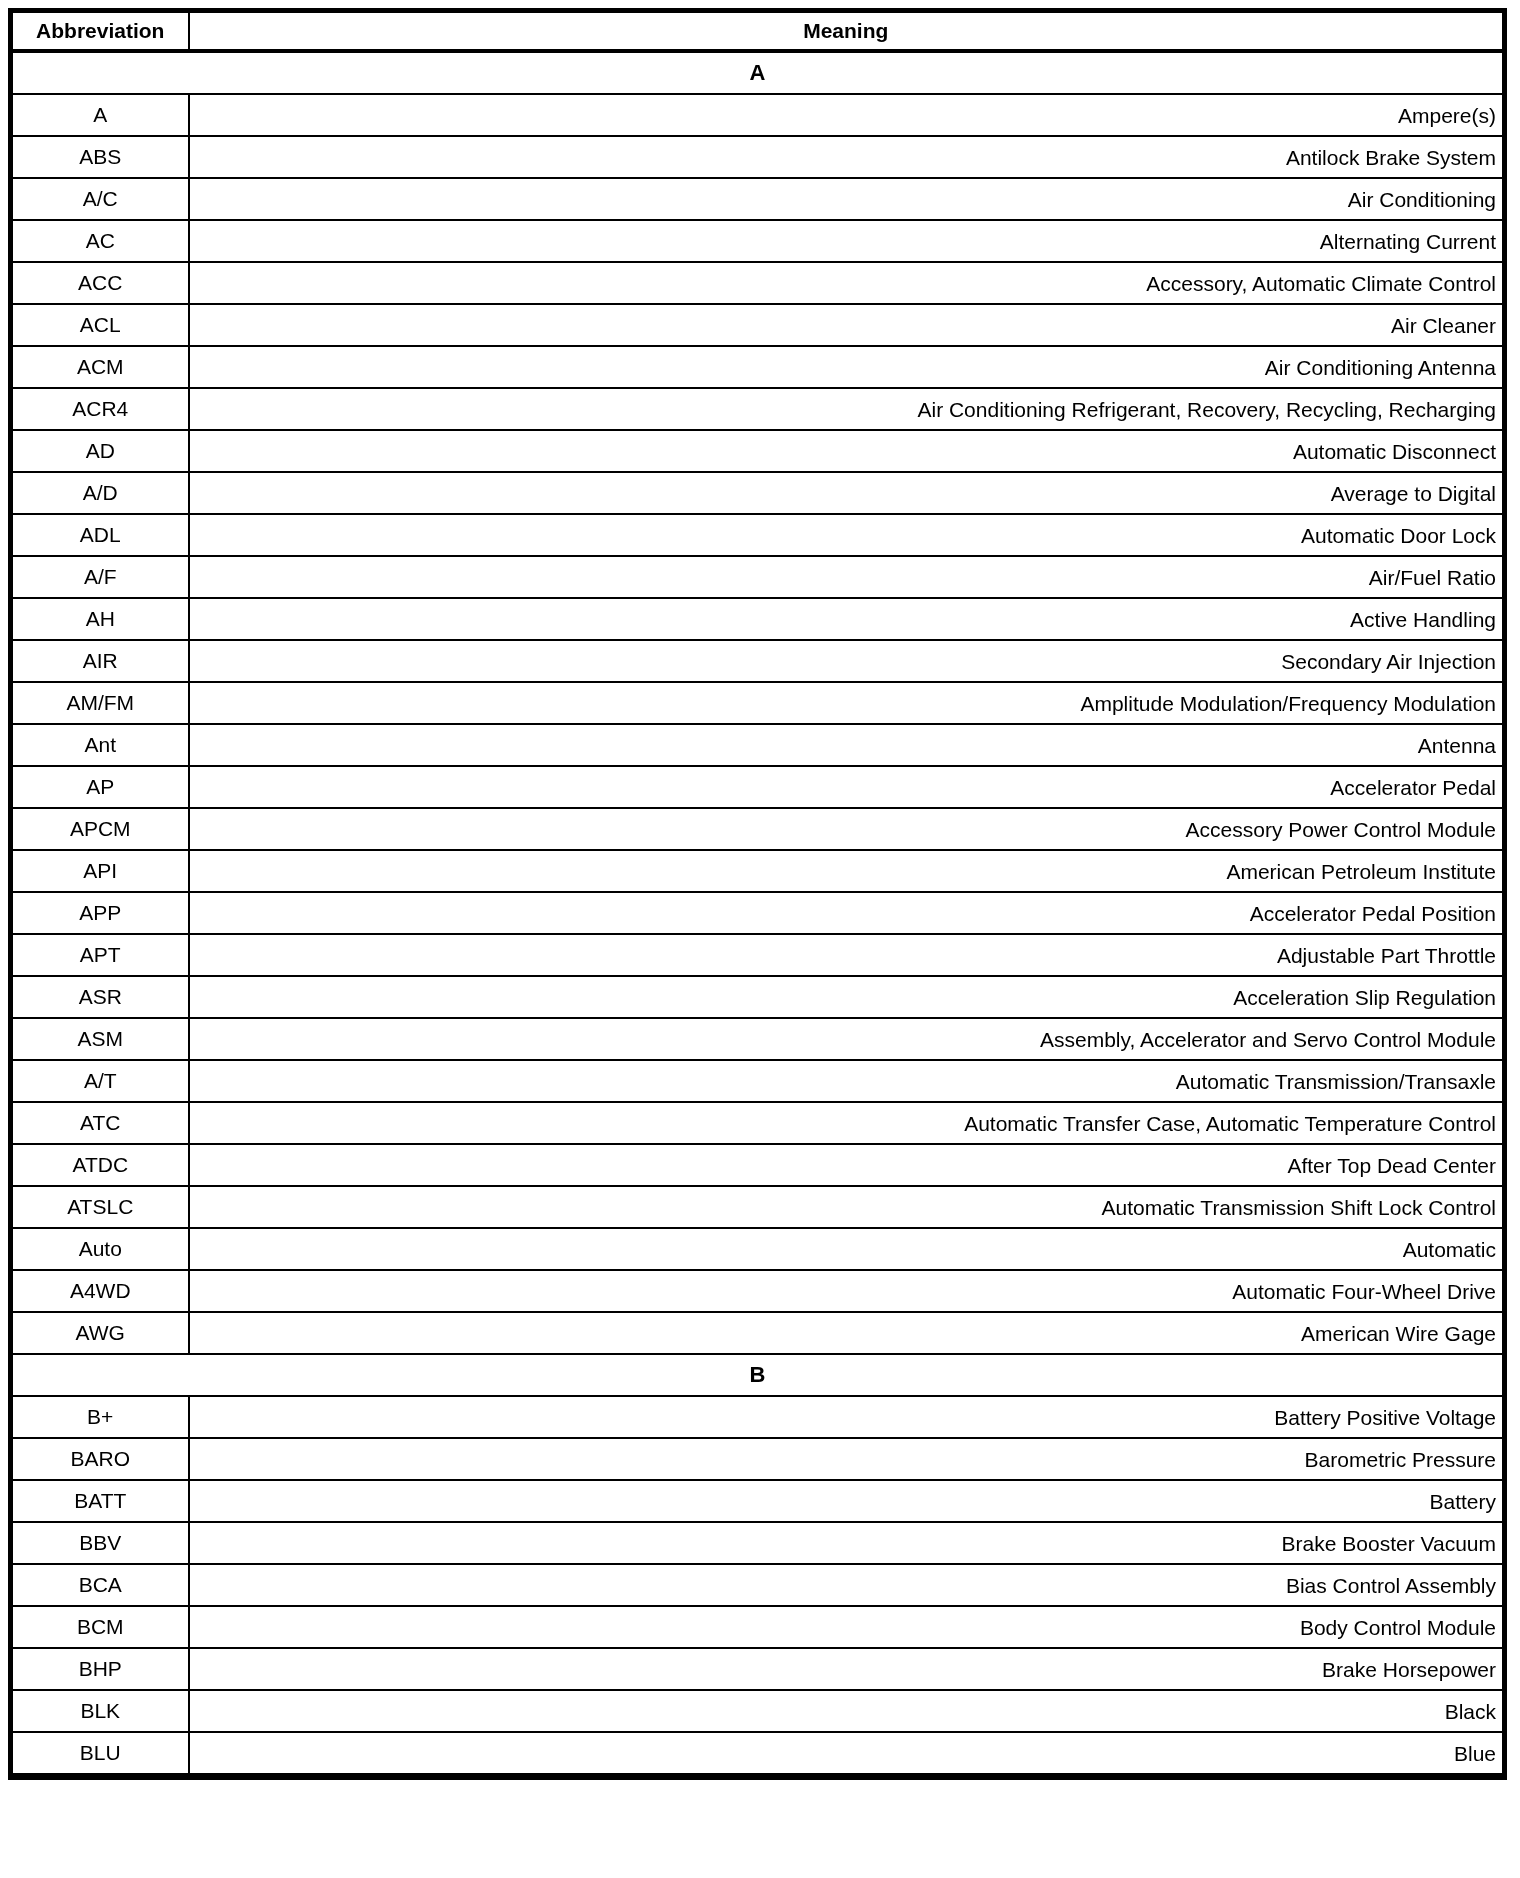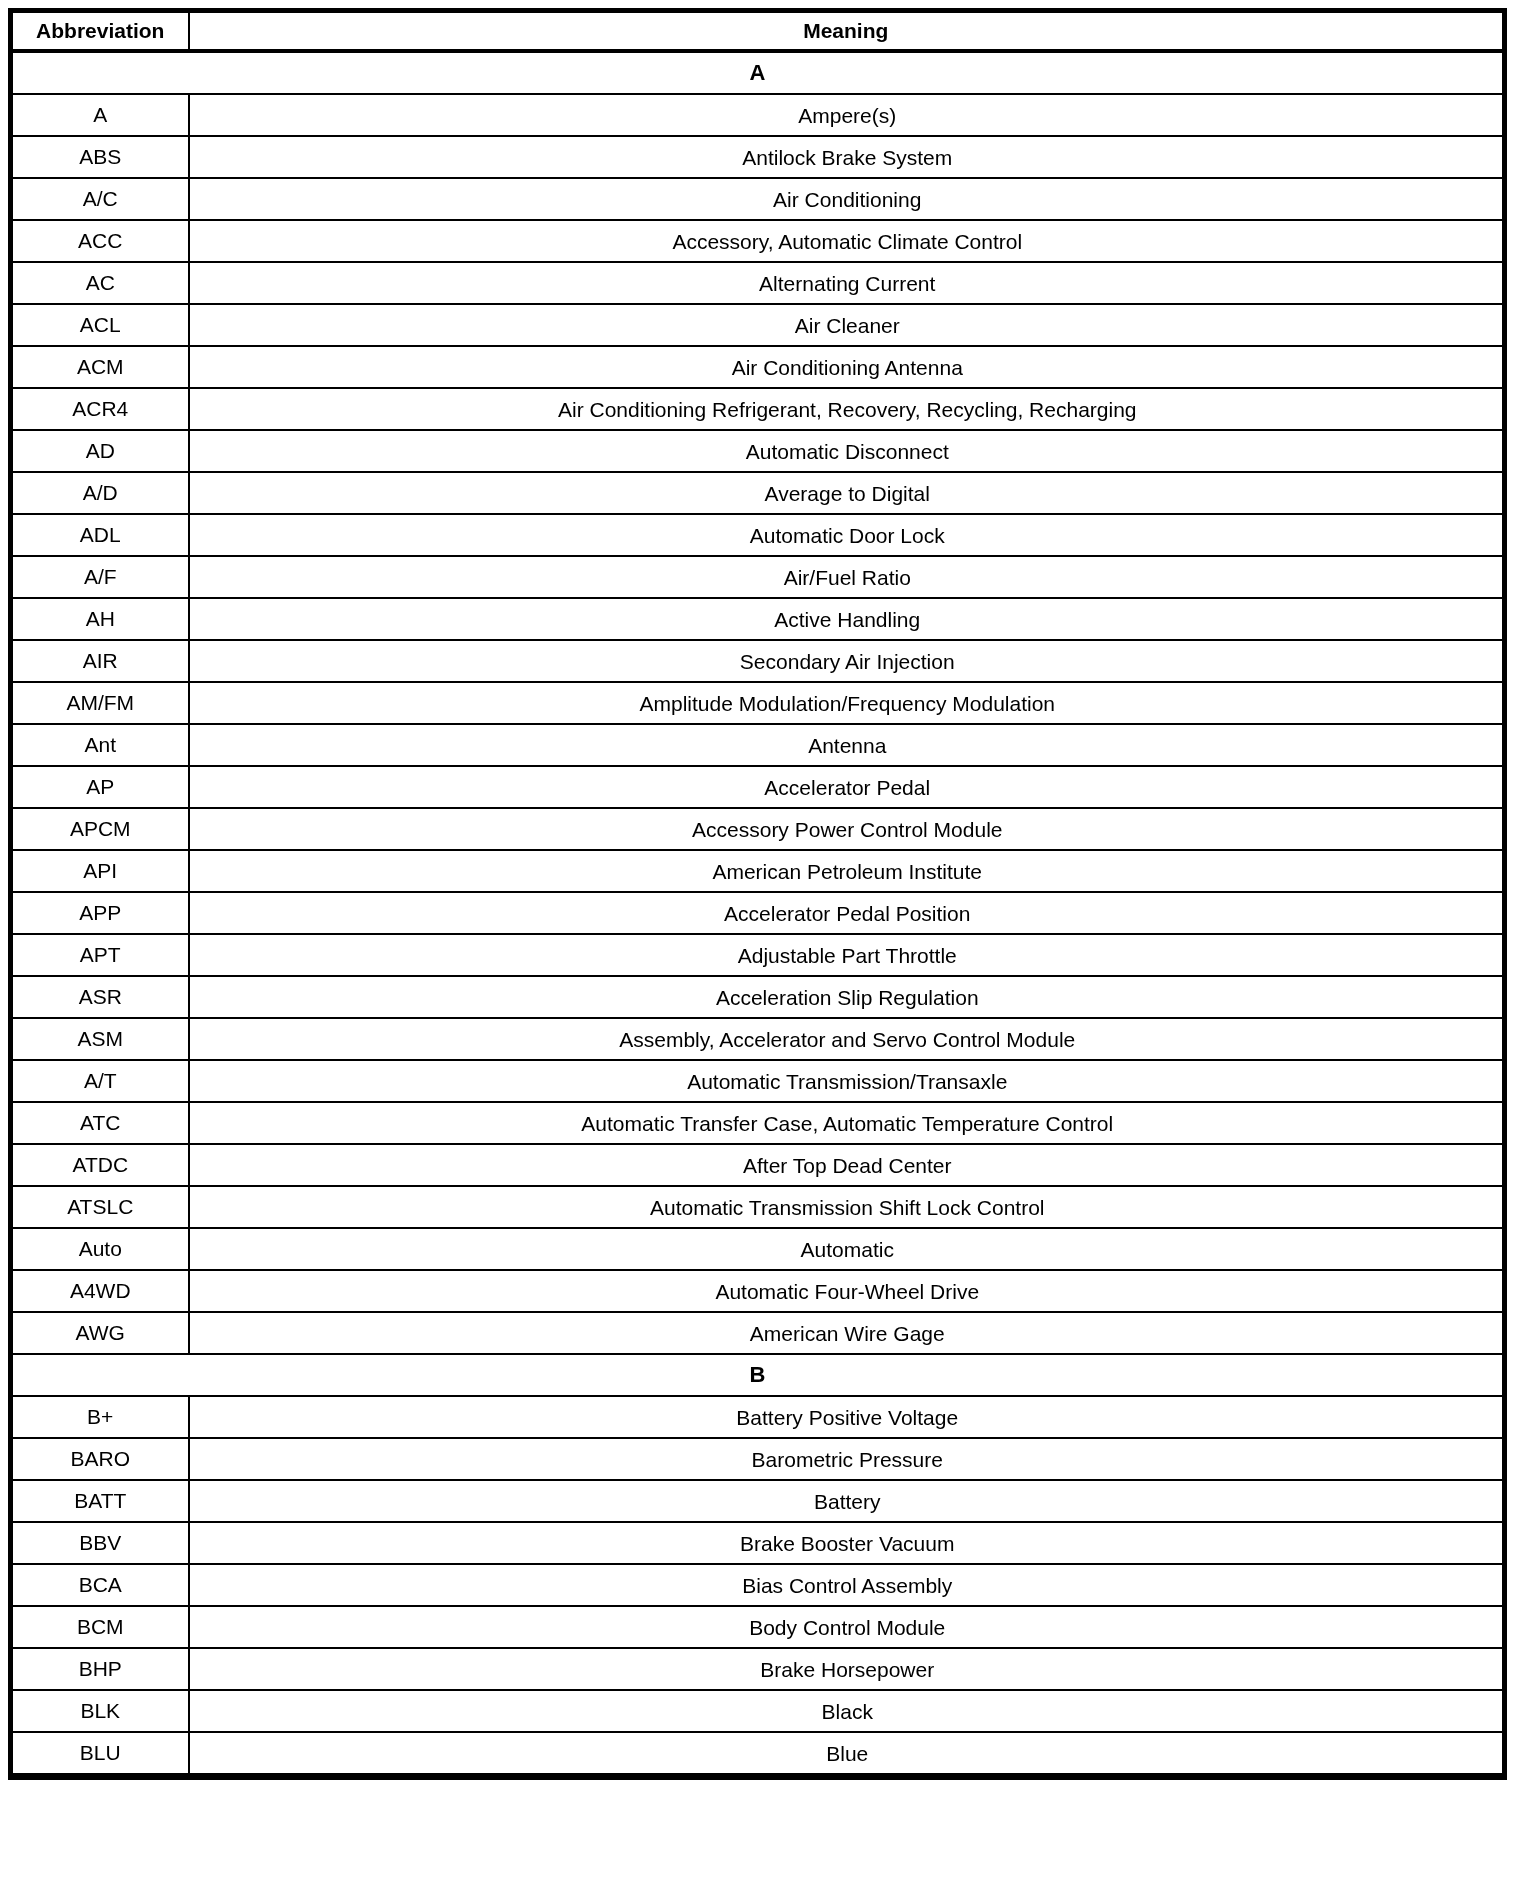--- a/index.html
+++ b/index.html
@@ -42,21 +42,21 @@
     text-align: center;
     border-bottom-width: 4px;
     padding: 0;
   }
   td.abbr-cell {
     text-align: center;
     height: 40px;
     padding: 0 4px;
   }
   td.meaning-cell {
-    text-align: center;
+    text-align: right;
     padding: 2px 6px 0 9px;
   }
   td.section-cell {
     text-align: center;
     font-weight: bold;
     font-size: 22px;
     height: 40px;
     padding: 0;
   }
 </style>
@@ -85,26 +85,26 @@
         </tr>
         <tr>
           <td class="abbr-cell">ABS</td>
           <td class="meaning-cell">Antilock Brake System</td>
         </tr>
         <tr>
           <td class="abbr-cell">A/C</td>
           <td class="meaning-cell">Air Conditioning</td>
         </tr>
         <tr>
+          <td class="abbr-cell">AC</td>
+          <td class="meaning-cell">Alternating Current</td>
+        </tr>
+        <tr>
           <td class="abbr-cell">ACC</td>
           <td class="meaning-cell">Accessory, Automatic Climate Control</td>
-        </tr>
-        <tr>
-          <td class="abbr-cell">AC</td>
-          <td class="meaning-cell">Alternating Current</td>
         </tr>
         <tr>
           <td class="abbr-cell">ACL</td>
           <td class="meaning-cell">Air Cleaner</td>
         </tr>
         <tr>
           <td class="abbr-cell">ACM</td>
           <td class="meaning-cell">Air Conditioning Antenna</td>
         </tr>
         <tr>

